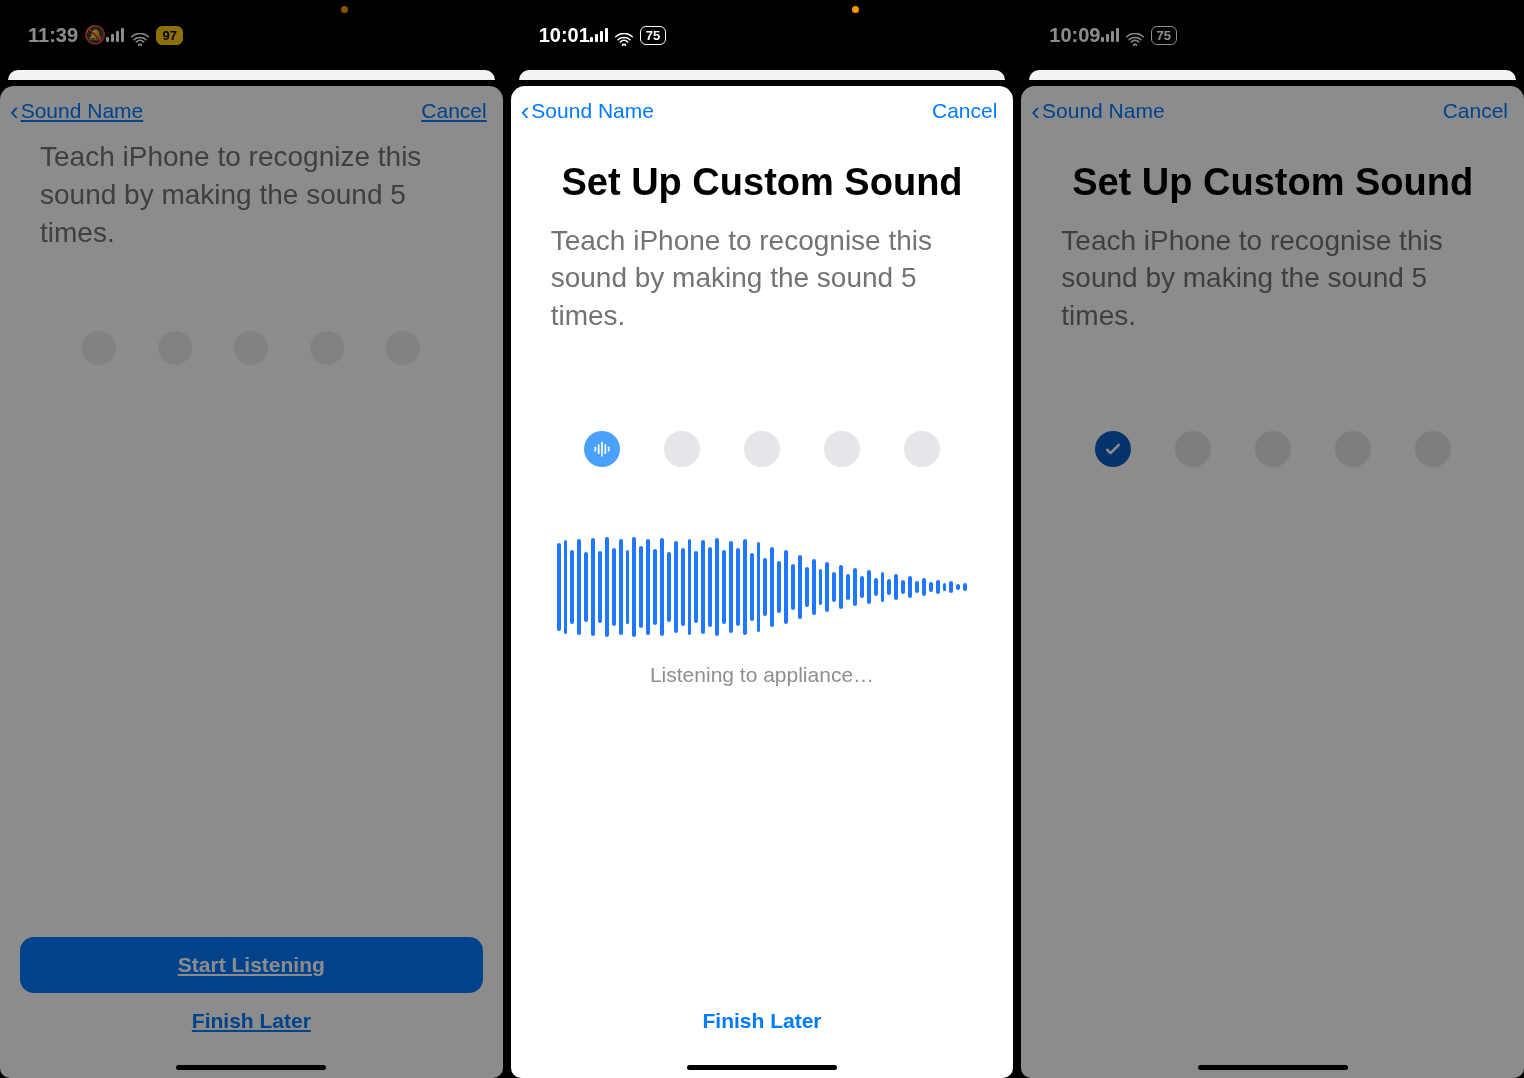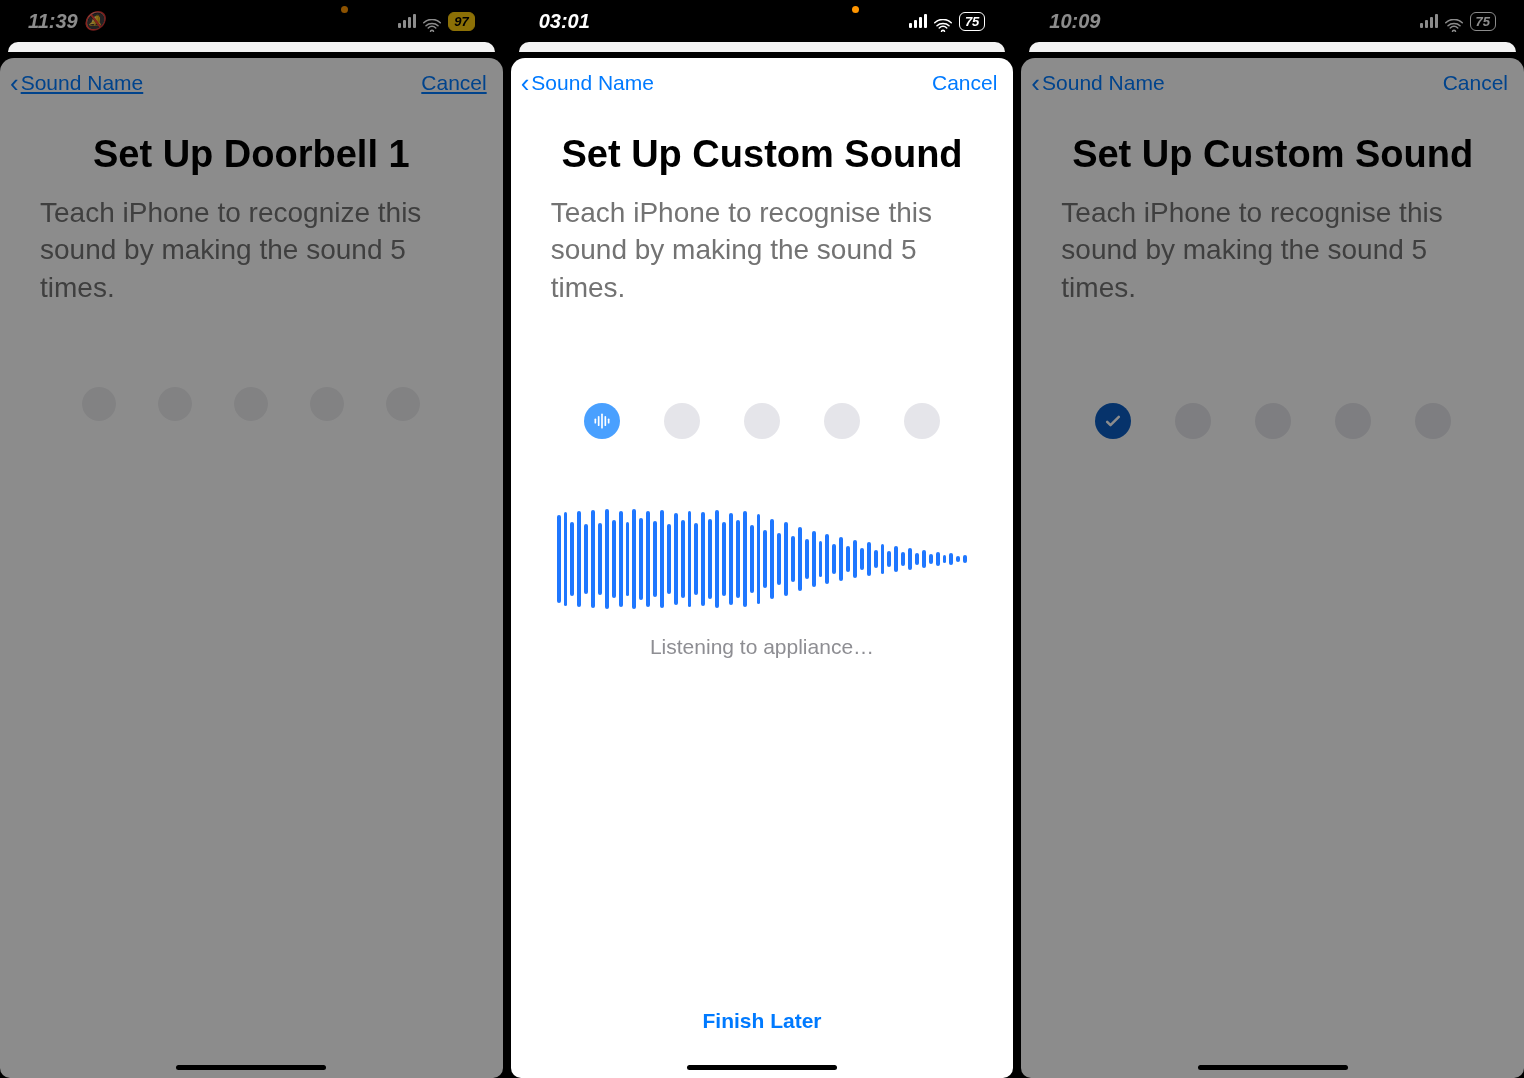--- a/index.html
+++ b/index.html
@@ -15,30 +15,29 @@
   .phone {
     flex: 1 1 0;
     position: relative;
     background: #000;
     border-radius: 10px;
     overflow: hidden;
     display: flex;
     flex-direction: column;
   }
   .status-bar {
-    height: 42px;
+    height: 70px;
     display: flex;
     align-items: center;
-    justify-content: space-between;
+    justify-content: flex-start;
     padding: 0 28px;
     color: #fff;
     font-weight: 600;
     font-size: 20px;
     position: relative;
-    font-style: italic;
   }
   .status-left { display: flex; align-items: center; gap: 6px; }
   .status-right { display: flex; align-items: center; gap: 7px; }
   .batt-box {
     border: 1.5px solid #fff;
     border-radius: 6px;
     padding: 1px 5px;
     font-size: 13px;
     font-weight: 700;
     color: #fff;
@@ -177,38 +176,41 @@
   </div>
   <div class="sheet-stub"></div>
   <div class="sheet">
     <div class="nav">
       <div class="nav-left">
         <span class="chev">‹</span>
         <span class="underline">Sound Name</span>
       </div>
       <span class="underline">Cancel</span>
     </div>
-    <h1 class="title">Set Up Doorbell 1</h1>
     <p class="subtitle">Teach iPhone to recognize this sound by making the sound 5 times.</p>
     <div class="dots">
       <div class="dot sm"></div>
       <div class="dot sm"></div>
       <div class="dot sm"></div>
       <div class="dot sm"></div>
       <div class="dot sm"></div>
     </div>
     <div class="spacer"></div>
+    <div class="bottom">
+      <button class="btn-primary underline">Start Listening</button>
+      <button class="btn-link underline">Finish Later</button>
+    </div>
     <div class="home-bar"></div>
   </div>
 </div>
 
 <div class="phone">
   <div class="status-bar">
     <div class="status-left">
-      <span>03:01</span>
+      <span>10:01</span>
     </div>
     <div class="orange-dot"></div>
     <div class="status-right">
       <span class="signal-bars">
           <span></span>
           <span></span>
           <span></span>
           <span></span>
         </span>
       <span class="wifi">

